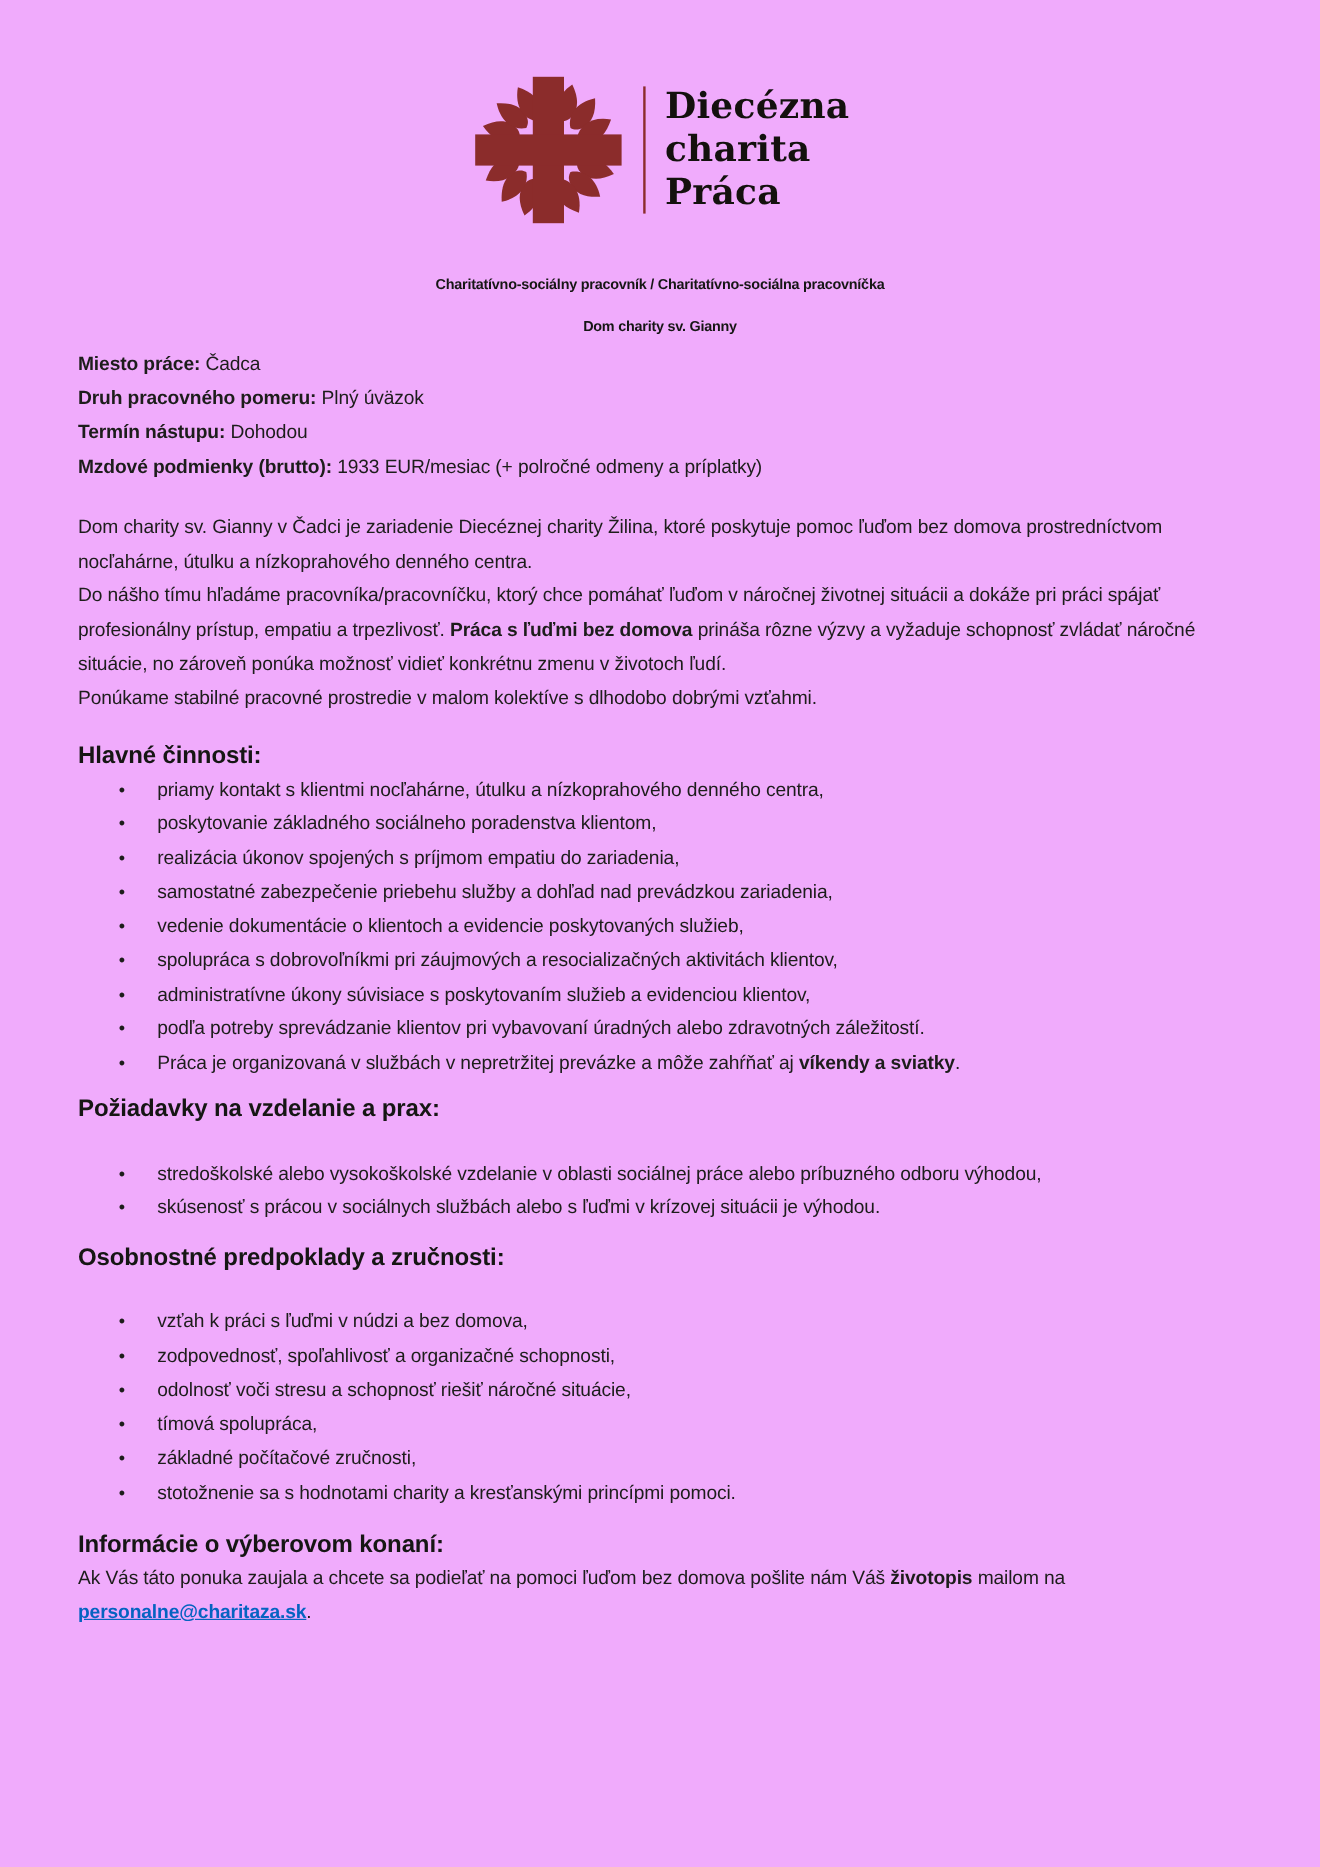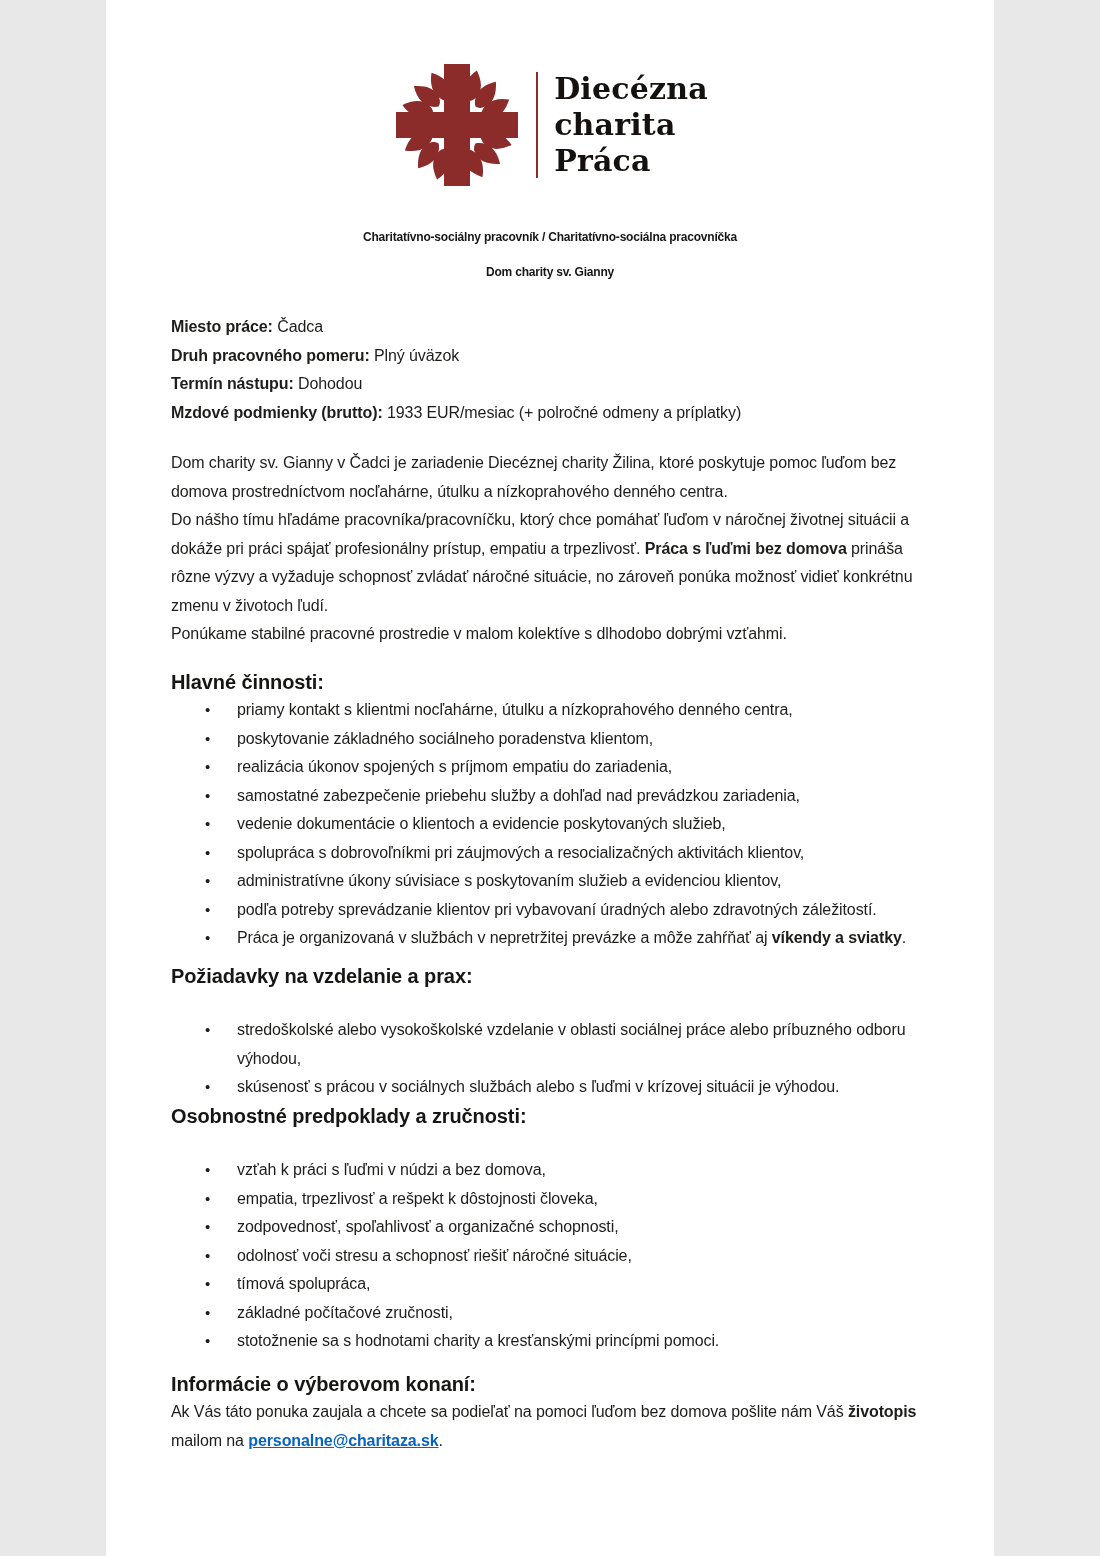--- a/index.html
+++ b/index.html
@@ -1,43 +1,43 @@
 <!DOCTYPE html>
 <html lang="sk" style="--accent: #8B2C2B; --link: #0563C1;"><head>
 <meta charset="utf-8">
 <style>
   html,body { margin:0; padding:0; background:#e8e8e8; }
   .page {
-    width:888px; height:1556px; margin:0 auto; background:#ffffff;
+    width:1100px; height:1556px; margin:0 auto; background:#f0abfc;
     font-family:"Liberation Sans", sans-serif; color:#1d1d1b;
     font-size:16px; line-height:28.5px; letter-spacing:-0.1px;
     overflow:hidden; position:relative; box-sizing:border-box;
   }
   .logo-row { display:flex; justify-content:center; align-items:center; padding-top:60px; }
   .logo-icon { width:130px; height:130px; color:var(--accent,#8B2C2B); }
   .logo-icon svg { display:block; width:130px; height:130px; }
   .logo-sep { width:2px; height:106px; background:var(--accent,#8B2C2B); margin:0 16px 0 14px; }
   .logo-text {
     font-family:"DejaVu Serif", serif; font-weight:700; font-size:30px;
     line-height:36px; color:#14110e; letter-spacing:0.2px;
   }
   .content { margin:0 65px; }
   h1.title {
     margin:30px 0 0 0; text-align:center; font-size:12px; line-height:35px;
     font-weight:700; letter-spacing:-0.2px; color:#161614;
   }
   h1.title span { display:block; }
-  .details { margin-top:23px; }
+  .details { }
   .detail-row b { letter-spacing:-0.1px; }
   .intro { margin-top:22px; }
   .intro p { margin:0; }
   h2 { font-size:20px; line-height:28.5px; font-weight:700; margin:0; color:#161614; }
   .h-main { margin-top:19px; }
   .h-req  { margin-top:9px; }
-  .h-pers { }
+  .h-pers { margin-top:12px; }
   .h-info { margin-top:14px; }
   ul.bullets { margin:0; padding:0; list-style:none; }
   ul.bullets.spaced { margin-top:26px; }
   ul.bullets li { padding-left:66px; position:relative; }
   ul.bullets li::before { content:"\2022"; position:absolute; left:34px; top:0; font-size:15px; }
   .footer-para { margin:0; }
   a.email-link { color:var(--link,#0563C1); font-weight:700; }
 </style>
 </head>
 <body>
@@ -131,21 +131,20 @@
         <li><span>stredoškolské alebo vysokoškolské vzdelanie v oblasti sociálnej práce alebo príbuzného odboru výhodou,</span><b></b><span></span></li>
 
         <li><span>skúsenosť s prácou v sociálnych službách alebo s ľuďmi v krízovej situácii je výhodou.</span><b></b><span></span></li>
       </ul>
 
     <h2 class="h-pers">Osobnostné predpoklady a zručnosti:</h2>
     <ul class="bullets spaced">
 
         <li><span>vzťah k práci s ľuďmi v núdzi a bez domova,</span><b></b><span></span></li>
 
-        <li><span>empatia, trpezlivosť a rešpekt k dôstojnosti človeka,</span><b></b><span></span></li>
 
         <li><span>zodpovednosť, spoľahlivosť a organizačné schopnosti,</span><b></b><span></span></li>
 
         <li><span>odolnosť voči stresu a schopnosť riešiť náročné situácie,</span><b></b><span></span></li>
 
         <li><span>tímová spolupráca,</span><b></b><span></span></li>
 
         <li><span>základné počítačové zručnosti,</span><b></b><span></span></li>
 
         <li><span>stotožnenie sa s hodnotami charity a kresťanskými princípmi pomoci.</span><b></b><span></span></li>

